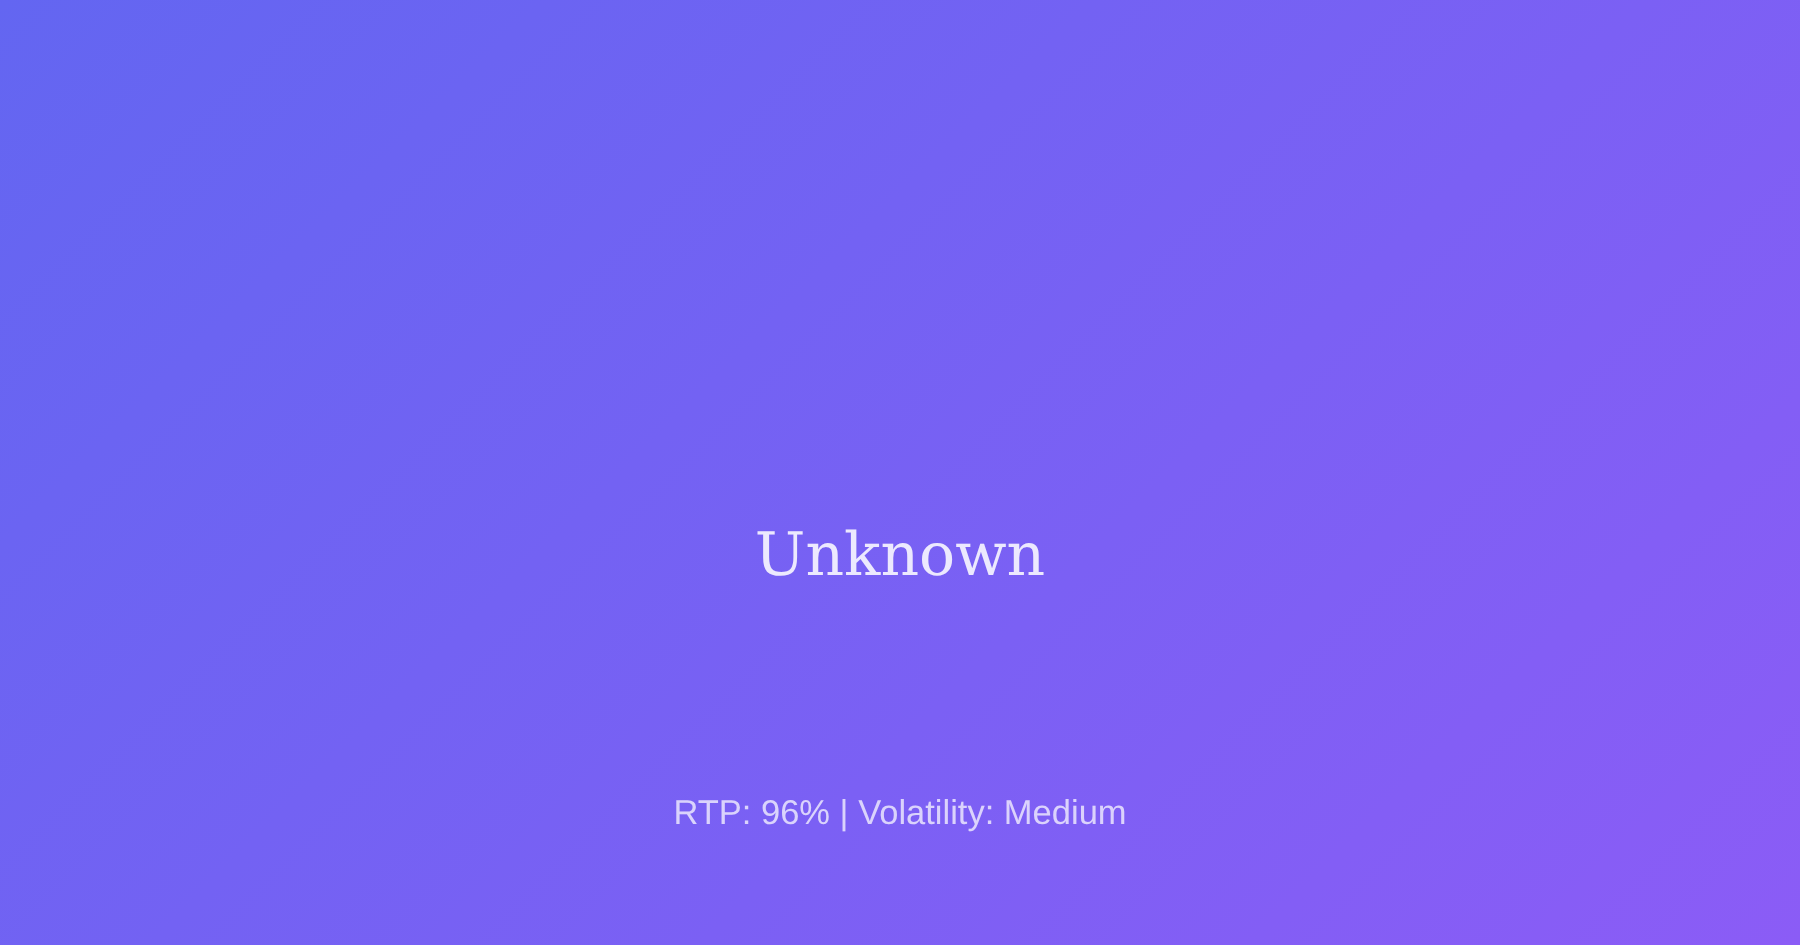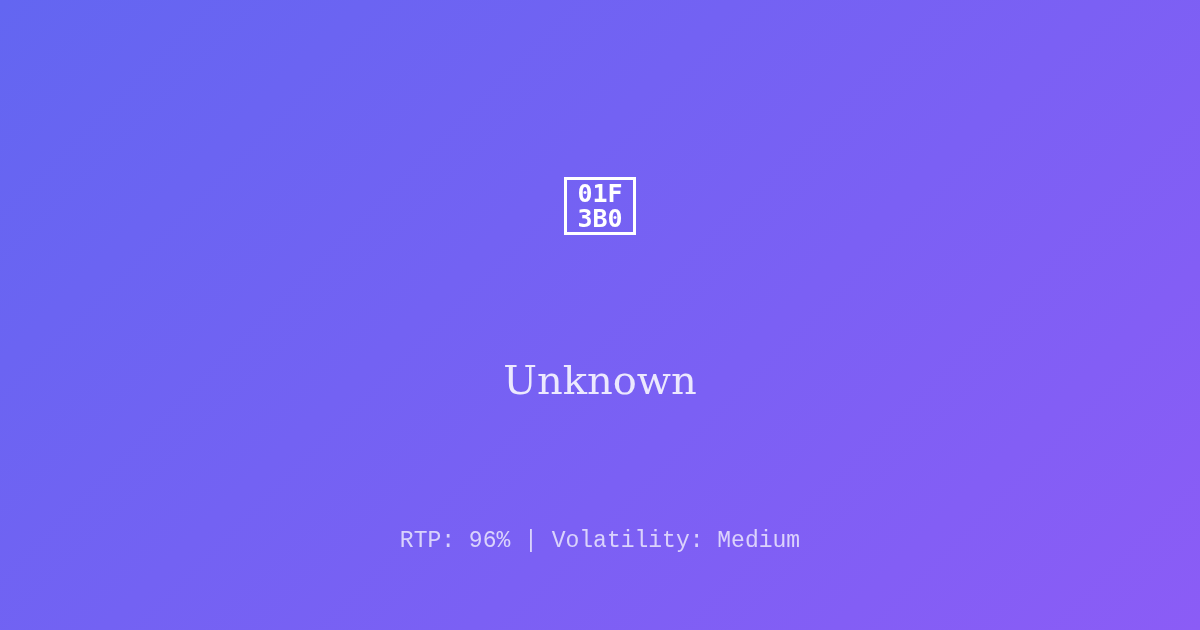--- a/index.html
+++ b/index.html
@@ -80,58 +80,54 @@
     font-weight: 700;
     font-size: 78px;
     line-height: 1.05;
     color: #FFFFFF;
     letter-spacing: 0.5px;
     margin: 0;
   }
 
   .game-subtitle {
     position: absolute;
-    top: 356px;
+    top: 346px;
     left: 0;
     width: 1200px;
     text-align: center;
     font-family: "DejaVu Serif", "Liberation Serif", serif;
     font-weight: 400;
     font-size: 40px;
     line-height: 1.2;
     color: rgba(255, 255, 255, 0.86);
     margin: 0;
   }
 
   .game-meta {
     position: absolute;
     top: 528px;
     left: 0;
     width: 1200px;
     text-align: center;
-    font-family: Liberation Mono, monospace;
+    font-family: Liberation Sans, sans-serif;
     font-weight: 400;
     font-size: 23px;
     line-height: 1.2;
     color: rgba(255, 255, 255, 0.72);
     margin: 0;
   }
 </style>
 </head>
 <body>
 
 <div class="og-card">
 
   <div class="title-row">
     <div class="title-line">
 
-      <span class="tofu">
-        <span class="tofu-row">01F</span>
-        <span class="tofu-row">3B0</span>
-      </span>
 
 
     </div>
   </div>
 
   <div class="game-subtitle">Unknown</div>
 
   <div class="game-meta">RTP: 96% | Volatility: Medium</div>
 
 </div>

